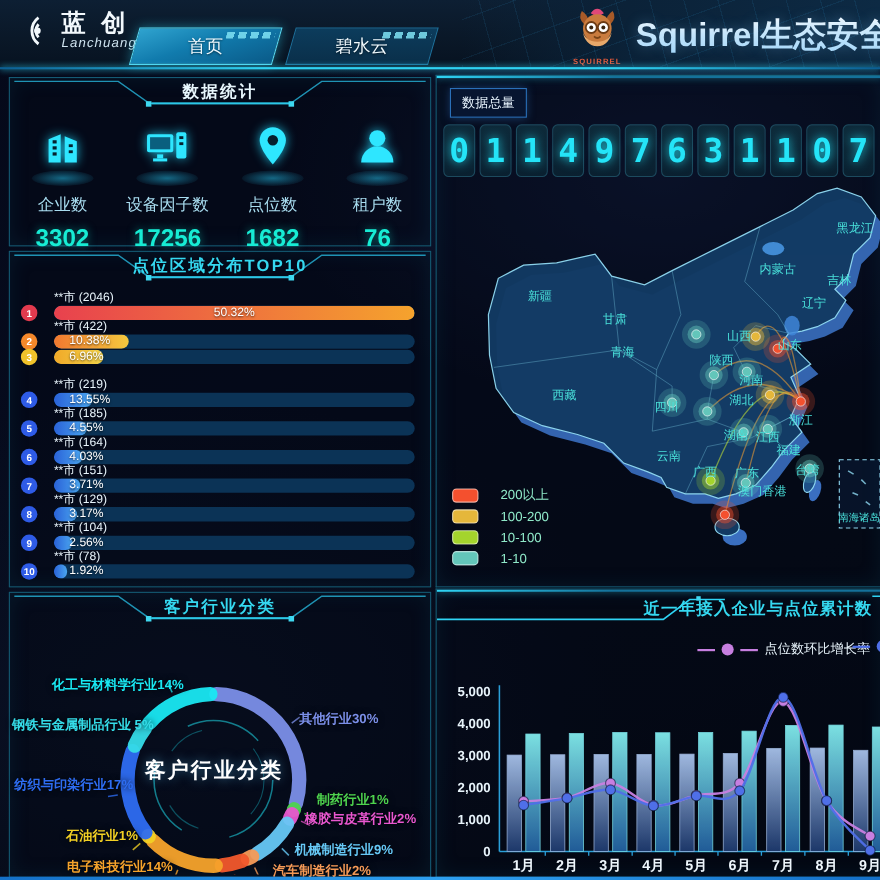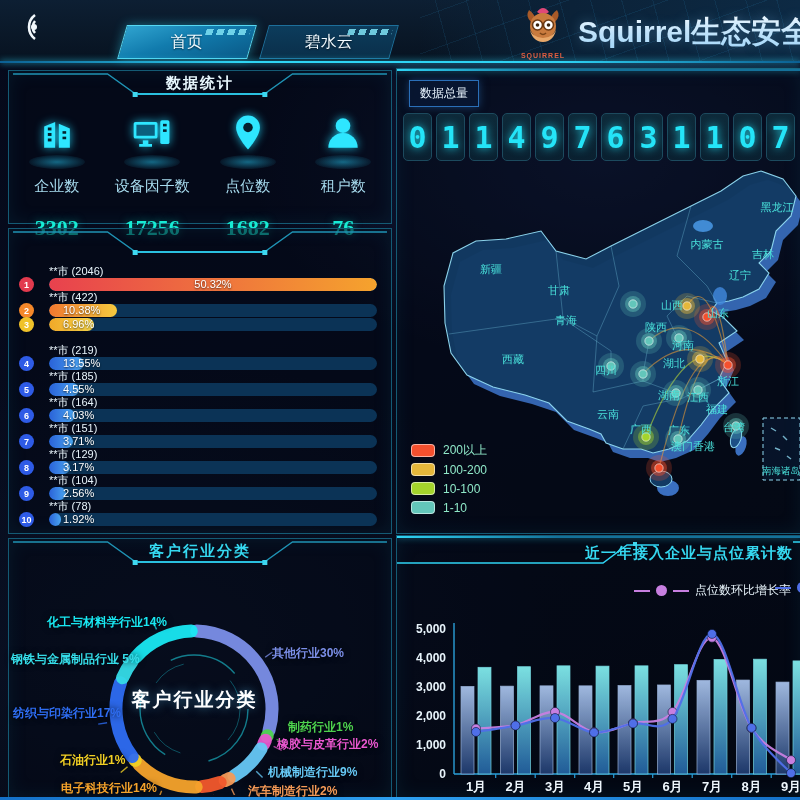--- a/index.html
+++ b/index.html
@@ -55,21 +55,21 @@
   .phead-title{position:absolute;width:100%;text-align:center;top:3px;font-size:15px;font-weight:bold;color:#e8f7fd;letter-spacing:2px;}
   .phead-title.cyan{color:#35d8f0;}
   
   .stats-row{display:flex;justify-content:space-around;padding-top:10px;}
   .stat{width:90px;text-align:center;}
   .stat-ic{position:relative;width:64px;height:58px;margin:0 auto;}
   .stat-ic svg{position:relative;z-index:1;filter:drop-shadow(0 0 5px rgba(32,220,255,.8));}
   .stat-ic:after{content:"";position:absolute;left:4px;bottom:0;width:56px;height:14px;border-radius:50%;
     background:radial-gradient(ellipse at center,rgba(34,180,220,.55),rgba(34,180,220,.08) 70%,transparent 75%);}
   .stat-label{margin-top:8px;font-size:15px;color:#a8dcef;}
-  .stat-value{margin-top:19px;font-size:22px;font-weight:bold;color:#17ecd4;text-shadow:0 0 8px rgba(23,236,212,.5);font-family:Liberation Serif, serif;}
+  .stat-value{margin-top:8px;font-size:22px;font-weight:bold;color:#17ecd4;text-shadow:0 0 8px rgba(23,236,212,.5);}
   
   #top10-rows{padding:6px 14px 0 10px;}
   .t-row{height:26px;position:relative;}
   .t-label{font-size:11px;color:#e8f4fb;margin-left:30px;line-height:12px;}
   .t-barline{display:flex;align-items:center;height:13px;margin-top:1px;}
   .t-badge{width:15px;height:15px;border-radius:50%;color:#fff;font-size:9px;font-weight:bold;display:flex;align-items:center;justify-content:center;margin-right:15px;flex:none;}
   .t-track{position:relative;flex:1;height:13px;border-radius:7px;background:#0b3356;overflow:hidden;}
   .t-fill{position:absolute;left:0;top:0;bottom:0;border-radius:7px;}
   .t-pct{position:absolute;left:14px;top:0;line-height:13px;font-size:11px;font-weight:normal;color:#fff;text-shadow:0 1px 2px rgba(0,0,0,.7);}
   .t-pct.center{left:0;width:100%;text-align:center;}
@@ -80,21 +80,21 @@
   .d-center{position:absolute;left:103px;top:118px;width:165px;text-align:center;font-size:19px;font-weight:bold;color:#fff;letter-spacing:2px;text-shadow:0 0 10px rgba(90,200,255,.5);}
   
   .total-box{position:absolute;left:12px;top:11px;padding:4px 10px;font-size:12px;color:#eaf6ff;
     border:1px solid #2a6fb8;background:rgba(8,24,52,.8);box-shadow:0 0 8px rgba(42,111,184,.5);}
   .digits{position:absolute;left:6px;top:44px;display:flex;gap:4px;}
   .digit{width:27px;height:46px;border-radius:5px;background:linear-gradient(180deg,#0e2a3a,#0a2030);
     border:1px solid #1c4a5e;display:flex;align-items:center;justify-content:center;
     font-size:30px;font-weight:bold;color:#24e4f8;text-shadow:0 0 10px rgba(36,228,248,.9);font-family:"DejaVu Sans Mono","Liberation Mono",monospace;}
   #map-svg{position:absolute;left:0;top:97px;}
   .map-legend{position:absolute;left:14px;top:372px;}
-  .ml-row{display:flex;align-items:center;height:19px;gap:8px;}
+  .ml-row{display:flex;align-items:center;height:19px;gap:20px;}
   .ml-swatch{width:22px;height:11px;border-radius:4px;border:1px solid rgba(255,255,255,.55);}
   .ml-label{font-size:12px;color:#8fe8c8;}
   
   #trend-head svg{position:absolute;left:0;top:0;width:404px;height:32px;}
   #trend-title{position:absolute;right:8px;top:8px;font-size:15px;font-weight:bold;color:#35d8f0;letter-spacing:1px;}
   .trend-legend{position:absolute;right:10px;top:46px;display:flex;align-items:center;gap:6px;font-size:12px;color:#e8f4fb;}
   .lg-line{width:16px;height:2px;}
   .lg-dot{width:11px;height:11px;border-radius:50%;}
   .trend-legend2{position:absolute;right:-7px;top:46px;display:flex;align-items:center;gap:6px;}
 </style>
@@ -105,20 +105,24 @@
 
   <header class="hdr">
     <div class="logo">
       <svg width="34" height="34" viewBox="0 0 34 34">
         <g fill="none" stroke="#f2f8fc" stroke-width="2.6">
           <path d="M21 5 A15 15 0 0 0 21 29"></path>
           <path d="M21 11 A9 9 0 0 0 21 23"></path>
         </g>
         <circle cx="20" cy="17" r="3" fill="#f2f8fc"></circle>
       </svg>
+      <div>
+        <div class="logo-zh">蓝创</div>
+        <div class="logo-en">Lanchuang</div>
+      </div>
     </div>
     <nav class="tabs" id="tabs">
         <div class="tab active">
           <span class="dashes"></span>
           <span class="tlabel">首页</span>
         </div>
         <div class="tab">
           <span class="dashes"></span>
           <span class="tlabel">碧水云</span>
         </div>
@@ -208,20 +212,21 @@
   </section>
 
   <section class="panel" id="panel-top10">
     <div class="phead">
       <svg viewBox="0 0 380 30" preserveAspectRatio="none">
         <path d="M4,3 H98 L126,23 H254 L282,3 H376" stroke="#1f93b4" stroke-width="1.3" fill="none"></path>
         <rect x="123" y="21" width="5" height="5" fill="#3fd8f0"></rect>
           <rect x="252" y="21" width="5" height="5" fill="#3fd8f0"></rect>
         <rect x="128" y="22" width="126" height="2" fill="#2fd4f4" opacity="0.8"></rect>
       </svg>
+      <span class="phead-title cyan">点位区域分布TOP10</span>
     </div>
     <div id="top10-rows">
         <div class="t-row">
           <div class="t-label">**市 (2046)</div>
           <div class="t-barline">
             <span class="t-badge" style="background: rgb(226, 58, 78);">1</span>
             <span class="t-track">
               <span class="t-fill" style="width: 100%; background: linear-gradient(90deg, rgb(232, 65, 78), rgb(245, 163, 45));"></span>
               <span class="t-pct center">50.32%</span>
             </span>

